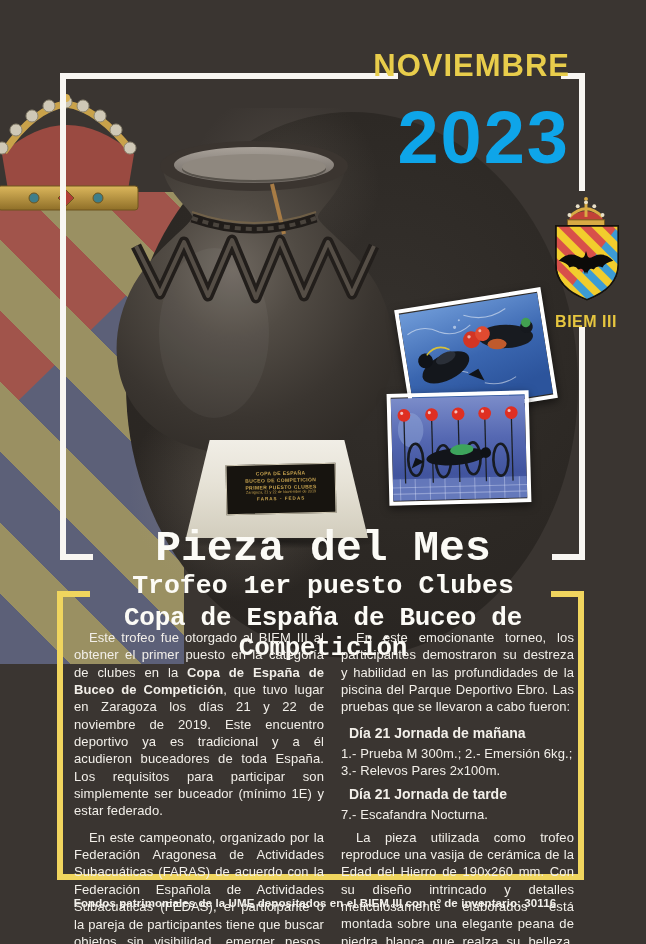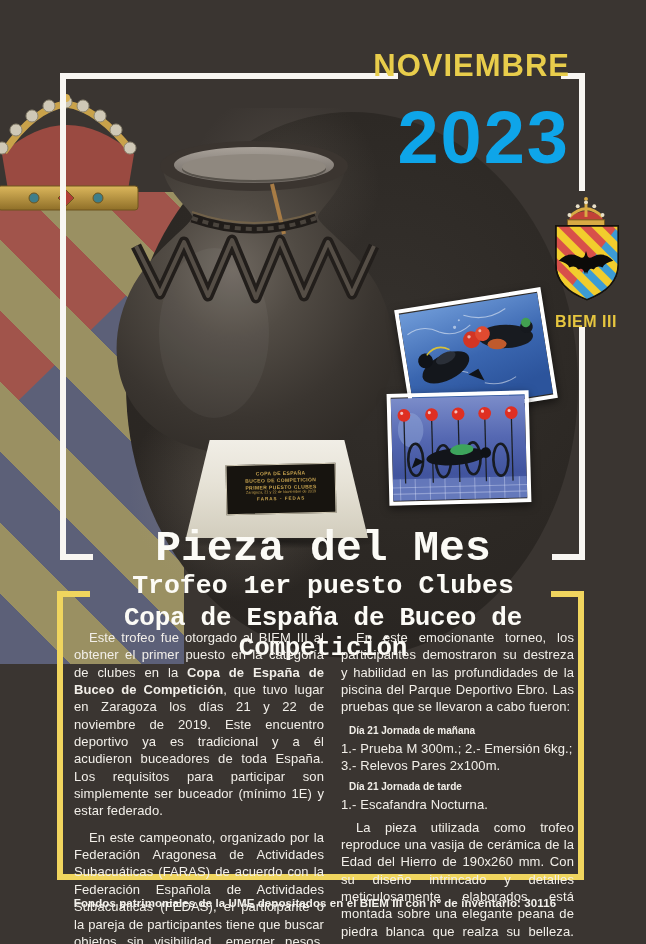--- a/index.html
+++ b/index.html
@@ -64,21 +64,21 @@
   .t2{font-size:26.5px;margin-top:1px;}
   .t3{font-size:26px;margin-top:2px;letter-spacing:-.3px;}
 
   
   .cols{left:74px;top:629px;width:500px;display:flex;gap:17px;z-index:10;color:#f2efe9;}
   .colL{width:250px;}
   .colR{width:233px;}
   .cols p{font-size:13px;line-height:1.335;text-align:justify;margin:0 0 9px 0;
     text-indent:15px;letter-spacing:.1px;}
   .cols p.ev{text-indent:0;margin:0 0 5px 0;text-align:left;}
-  .cols h4{font-size:10px;margin:7px 0 4px 8px;font-weight:bold;}
+  .cols h4{font-size:14px;margin:7px 0 4px 8px;font-weight:bold;}
 
   .footer{left:0;right:16px;top:897px;text-align:center;font-size:11.5px;font-weight:bold;
     color:#f3f1ec;letter-spacing:.1px;z-index:10;}
 </style>
 </head>
 <body>
 
 <div class="poster">
 
   <div class="abs flag-stripes">
@@ -323,20 +323,20 @@
   <div class="abs cols">
     <div class="colL">
       <p><span>Este trofeo fue otorgado al BIEM III al obtener el primer puesto en la categoría de clubes en la </span><b>Copa de España de Buceo de Competición</b><span>, que tuvo lugar en Zaragoza los días 21 y 22 de noviembre de 2019. Este encuentro deportivo ya es tradicional y a él acudieron buceadores de toda España. Los requisitos para participar son simplemente ser buceador (mínimo 1E) y estar federado.</span></p>
       <p>En este campeonato, organizado por la Federación Aragonesa de Actividades Subacuáticas (FARAS) de acuerdo con la Federación Española de Actividades Subacuáticas (FEDAS), el participante o la pareja de participantes tiene que buscar objetos sin visibilidad, emerger pesos, atravesar túneles e incluso remolcar a una víctima (muñeco de salvamento). Para ello deberán demostrar que se posee una buena forma física. En cualquier caso todas las pruebas pueden ser realizadas por cualquier buceador.</p>
     </div>
     <div class="colR">
       <p>En este emocionante torneo, los participantes demostraron su destreza y habilidad en las profundidades de la piscina del Parque Deportivo Ebro. Las pruebas que se llevaron a cabo fueron:</p>
       <h4>Día 21 Jornada de mañana</h4>
       <p class="ev">1.- Prueba M 300m.; 2.- Emersión 6kg.; 3.- Relevos Pares 2x100m.</p>
       <h4>Día 21 Jornada de tarde</h4>
-      <p class="ev">1.- Escafandra Nocturna.</p>
+      <p class="ev">7.- Escafandra Nocturna.</p>
       <p>La pieza utilizada como trofeo reproduce una vasija de cerámica de la Edad del Hierro de 190x260 mm. Con su diseño intrincado y detalles meticulosamente elaborados está montada sobre una elegante peana de piedra blanca que realza su belleza. Este trofeo se encuentra expuesto en la Sala General Coll del BIEM III.</p>
     </div>
   </div>
 
   <div class="abs footer">Fondos patrimoniales de la UME depositados en el BIEM III con nº de inventario: 30116</div>
 
 </div>
 
 </body></html>

